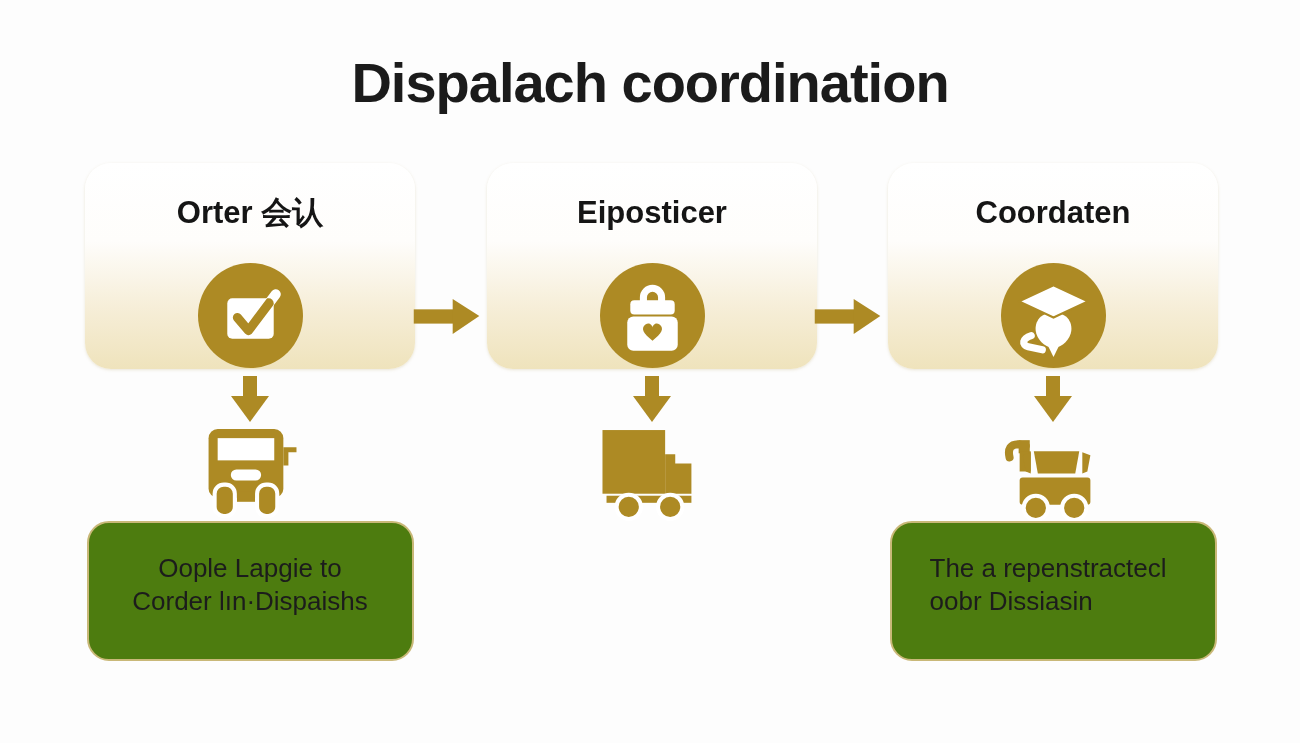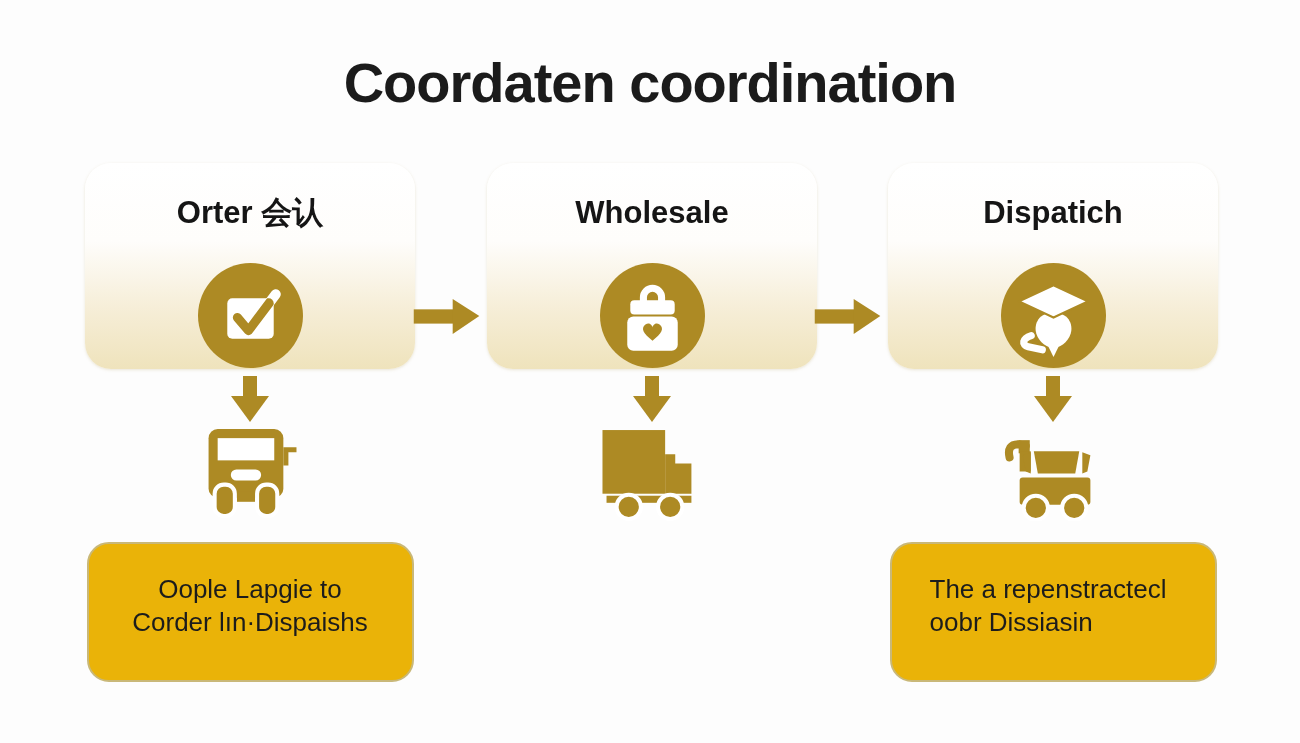--- a/index.html
+++ b/index.html
@@ -36,42 +36,41 @@
     margin-top:30px;height:40px;
     font-size:31px;font-weight:700;color:#151515;
     display:flex;align-items:center;
   }
   .badge{
     margin-top:30px;width:105px;height:105px;flex:0 0 auto;
   }
   .down-arrow{margin-top:7px;width:44px;height:46px;}
   .vehicle{margin-top:3px;width:116px;height:96px;}
   .desc-box{
-    margin-top:21px;
     box-sizing:border-box;
     width:327px;height:140px;
-    background:#eab308;
+    background:#4d7c0f;
     border:2px solid #c9b878;
     border-radius:22px;
     padding:29px 20px 0 20px;
     font-size:26px;line-height:33px;color:#1c1c1c;
     white-space:pre-line;
     text-align:center;
   }
   .c2 .desc-box{text-align:left;padding-left:38px;}
   .flow-arrow{position:absolute;top:297px;width:68px;height:38px;}
   .fa0{left:413px}.fa1{left:814px}
   svg{display:block;}
 </style>
 </head>
 <body>
 
 <div class="canvas">
 
-  <div class="main-title">Coordaten coordination</div>
+  <div class="main-title">Dispalach coordination</div>
 
   <div class="stage c0">
     <div class="card">
       <div class="card-title">Orter 会认</div>
       <div class="badge">
         <svg viewBox="0 0 104 104" width="105" height="105">
           <circle cx="52" cy="52" r="52" fill="#AD8A24"></circle>
           <rect x="29" y="35" width="46" height="40" rx="5" fill="#ffffff"></rect>
           <clipPath id="cp-check">
               <rect x="29" y="35" width="46" height="40" rx="5"></rect>
@@ -97,21 +96,21 @@
         <rect x="20" y="59" width="20" height="31" rx="9" fill="#AD8A24" stroke="#ffffff" stroke-width="4"></rect>
         <rect x="62" y="59" width="20" height="31" rx="9" fill="#AD8A24" stroke="#ffffff" stroke-width="4"></rect>
       </svg>
     </div>
     <div class="desc-box">Oople Lapgie to
 Corder lın·Dispaishs</div>
   </div>
 
   <div class="stage c1">
     <div class="card">
-      <div class="card-title">Wholesale</div>
+      <div class="card-title">Eiposticer</div>
       <div class="badge">
         <svg viewBox="0 0 104 104" width="105" height="105">
           <circle cx="52" cy="52" r="52" fill="#AD8A24"></circle>
           <path d="M43 41 v-7 a9 9 0 0 1 18 0 v7" stroke="#ffffff" stroke-width="7" fill="none"></path>
           <rect x="30" y="37" width="44" height="14" rx="4" fill="#ffffff"></rect>
           <rect x="27" y="53" width="50" height="34" rx="6" fill="#ffffff"></rect>
           <path d="M52 77 c-9,-7 -12,-12 -7,-16 c4,-3 7,1 7,3 c0,-2 3,-6 7,-3 c5,4 2,9 -7,16 z" fill="#AD8A24"></path>
         </svg>
       </div>
     </div>
@@ -127,21 +126,21 @@
         <path d="M68 29 h10 v9 h16 v30 h-26 z" fill="#AD8A24"></path>
         <rect x="10" y="70" width="84" height="7" fill="#AD8A24"></rect>
         <circle cx="32" cy="81" r="12" fill="#AD8A24" stroke="#ffffff" stroke-width="4"></circle>
         <circle cx="73" cy="81" r="12" fill="#AD8A24" stroke="#ffffff" stroke-width="4"></circle>
       </svg>
     </div>
   </div>
 
   <div class="stage c2">
     <div class="card">
-      <div class="card-title">Dispatich</div>
+      <div class="card-title">Coordaten</div>
       <div class="badge">
         <svg viewBox="0 0 104 104" width="105" height="105">
           <circle cx="52" cy="52" r="52" fill="#AD8A24"></circle>
           <path d="M30 72 c-9,3 -10,9 -3,11 l14,3" stroke="#ffffff" stroke-width="7" fill="none" stroke-linecap="round"></path>
           <path d="M52 49 C38 49 32 60 35 70 C38 79 46 84 52 84 C58 84 66 79 69 70 C72 60 66 49 52 49 Z" fill="#ffffff"></path>
           <polygon points="47,83 57,83 52,93" fill="#ffffff"></polygon>
           <polygon points="52,22 86,38 52,54 18,38" fill="#ffffff" stroke="#AD8A24" stroke-width="2"></polygon>
         </svg>
       </div>
     </div>

